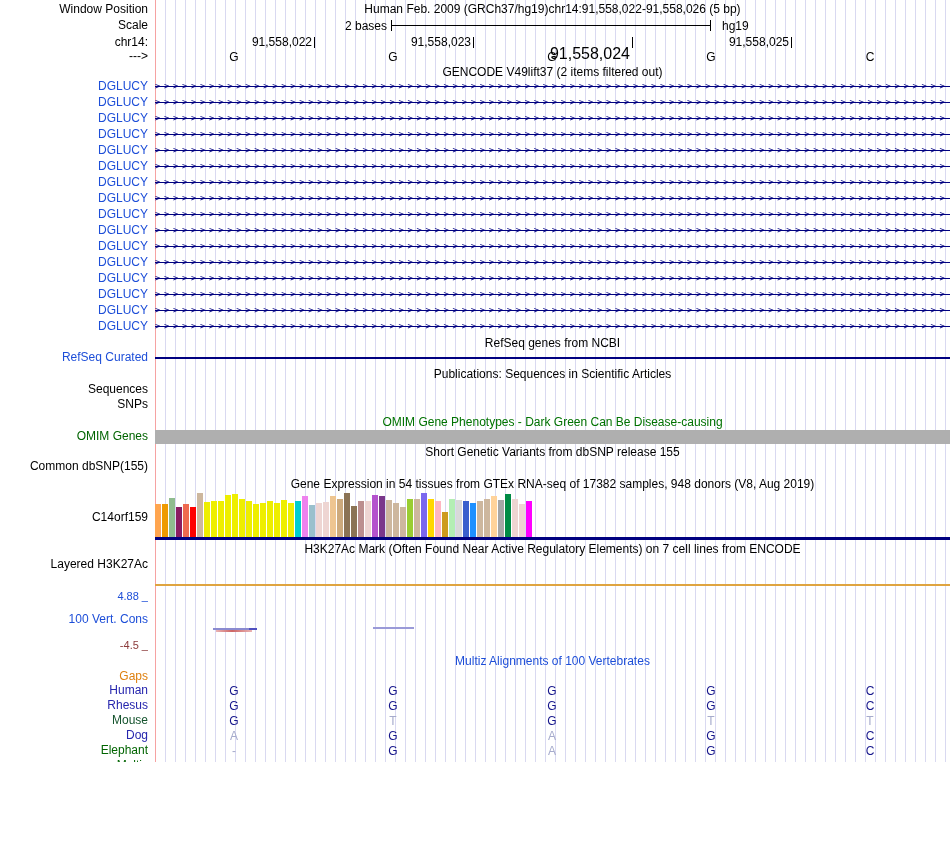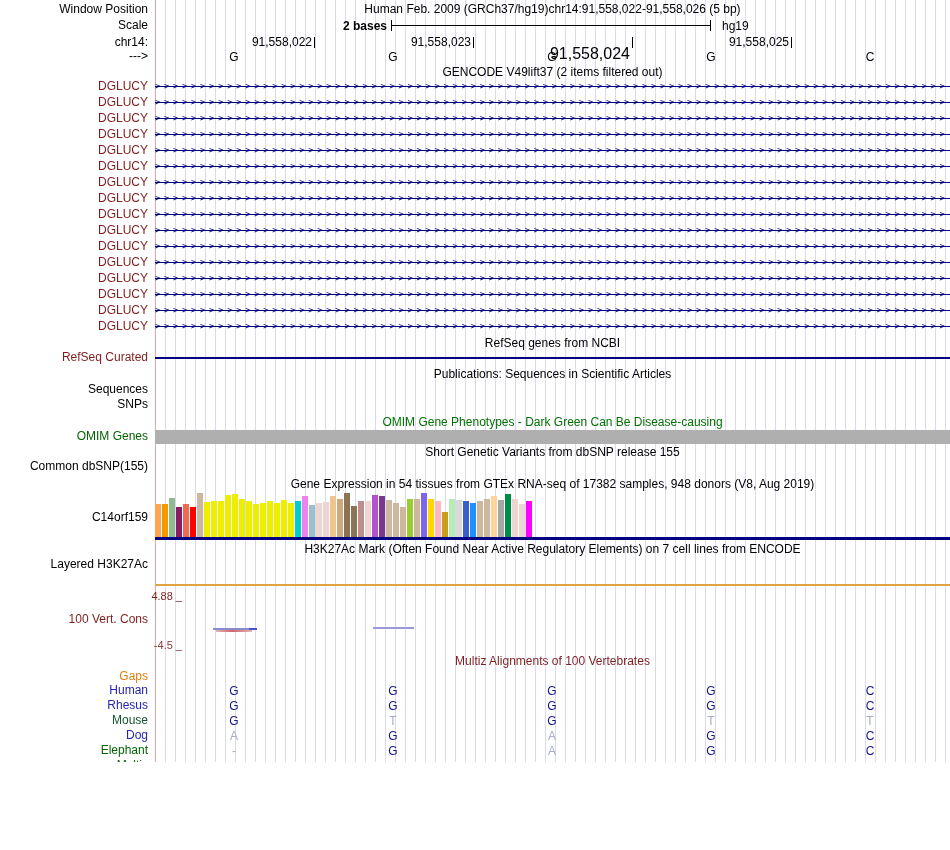--- a/index.html
+++ b/index.html
@@ -15,26 +15,26 @@
     border-left:1px solid #f6a2a2;
   }
   .lbl{
     left:0;width:148px;text-align:right;font-size:12px;line-height:13px;height:13px;
     white-space:nowrap;padding-right:3px;
   }
   .title{
     left:155px;width:795px;text-align:center;font-size:12px;line-height:13px;height:13px;white-space:nowrap;
   }
   .c-black{color:#000;}
-  .c-blue{color:#7f1d1d;}
+  .c-blue{color:#1d4ed8;}
   .c-green{color:#006400;}
   .c-mgreen{color:#007200;}
   .c-orange{color:#de8010;}
   .c-maroon{color:#8b3a3a;}
-  .small{font-size:11px;padding-left:34px;}
+  .small{font-size:11px;}
   .generow{
     left:155px;width:795px;height:13px;overflow:hidden;white-space:nowrap;
     color:#000080;font-family:"DejaVu Sans Mono",monospace;font-size:9px;letter-spacing:3.6px;line-height:13px;
     background:linear-gradient(#000080,#000080) 0 6px/100% 1px no-repeat;
   }
   .baseletter{font-size:12px;line-height:14px;width:14px;text-align:center;height:14px;}
   .mzletter{font-size:12px;line-height:15px;width:14px;text-align:center;height:15px;}
   .tick{width:1px;height:11px;background:#000;}
   .rulerlabel{font-size:11px;line-height:12px;height:12px;text-align:right;white-space:nowrap;}
   #scalebar{
@@ -50,21 +50,21 @@
 <div id="browser">
   <div id="grid" class="abs"></div>
 
   <div class="abs lbl c-black" style="top:3px">Window Position</div>
   <div class="abs" style="top:3px;left:155px;width:795px;display:flex;justify-content:center;font-size:12px;line-height:13px;">
     <span>Human Feb. 2009 (GRCh37/hg19)</span>
     <span>chr14:91,558,022-91,558,026 (5 bp)</span>
   </div>
 
   <div class="abs lbl c-black" style="top:19px">Scale</div>
-  <div class="abs rulerlabel" style="top:20px;left:287px;width:100px;font-size:12px;font-weight:bold;">2 bases</div>
+  <div class="abs rulerlabel" style="top:20px;left:287px;width:100px;font-size:12px;">2 bases</div>
   <div id="scalebar" class="abs" style="top:20px;left:391px;width:318px;height:11px;"></div>
   <div class="abs" style="top:20px;left:722px;font-size:12px;line-height:12px;">hg19</div>
 
   <div class="abs lbl c-black" style="top:36px">chr14:</div>
   <div id="ruler"></div>
 
   <div class="abs lbl c-black" style="top:50px">---&gt;</div>
   <div id="ref-bases"></div>
 
   <div class="abs title c-black" style="top:66px">GENCODE V49lift37 (2 items filtered out)</div>

